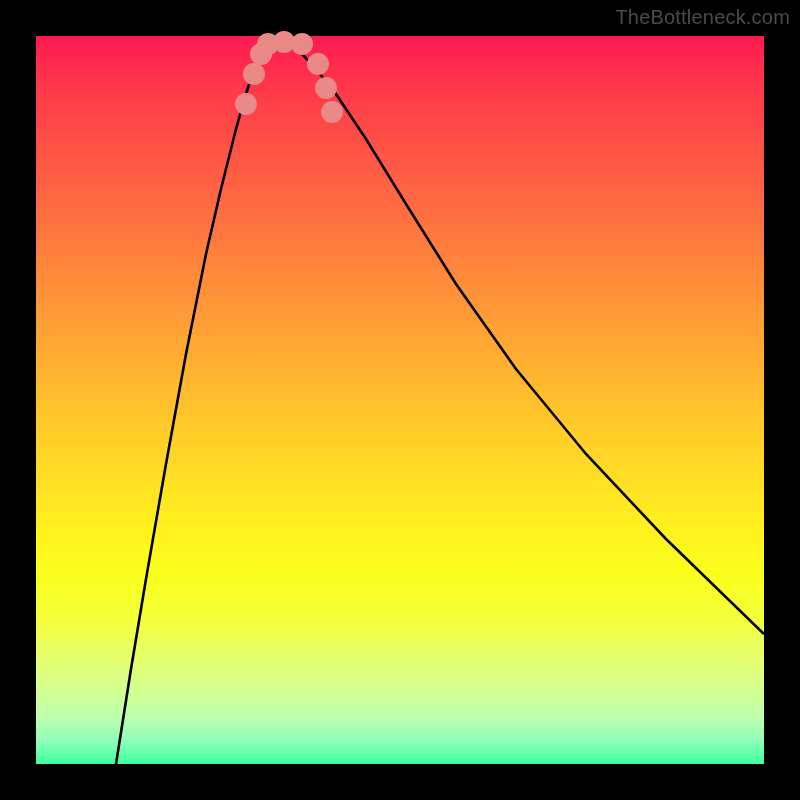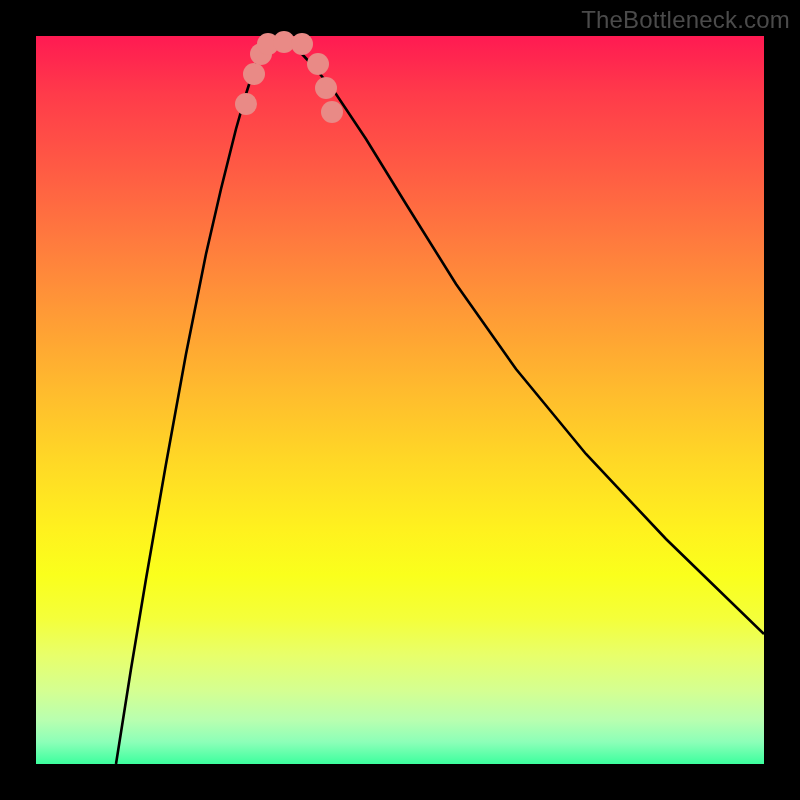--- a/index.html
+++ b/index.html
@@ -38,21 +38,21 @@
       #d4ff92 90%,
       #b8ffb0 94%,
       #8cffb8 97%,
       #3cff9e 100%);
   }
   .watermark {
     position: absolute;
     top: 6px;
     right: 10px;
     color: #4b4b4b;
-    font-size: 24px;
+    font-size: 20px;
     font-weight: 500;
     letter-spacing: 0.2px;
   }
   svg.curve {
     position: absolute;
     left: 0; top: 0;
     width: 728px; height: 728px;
     overflow: visible;
   }
 </style>

